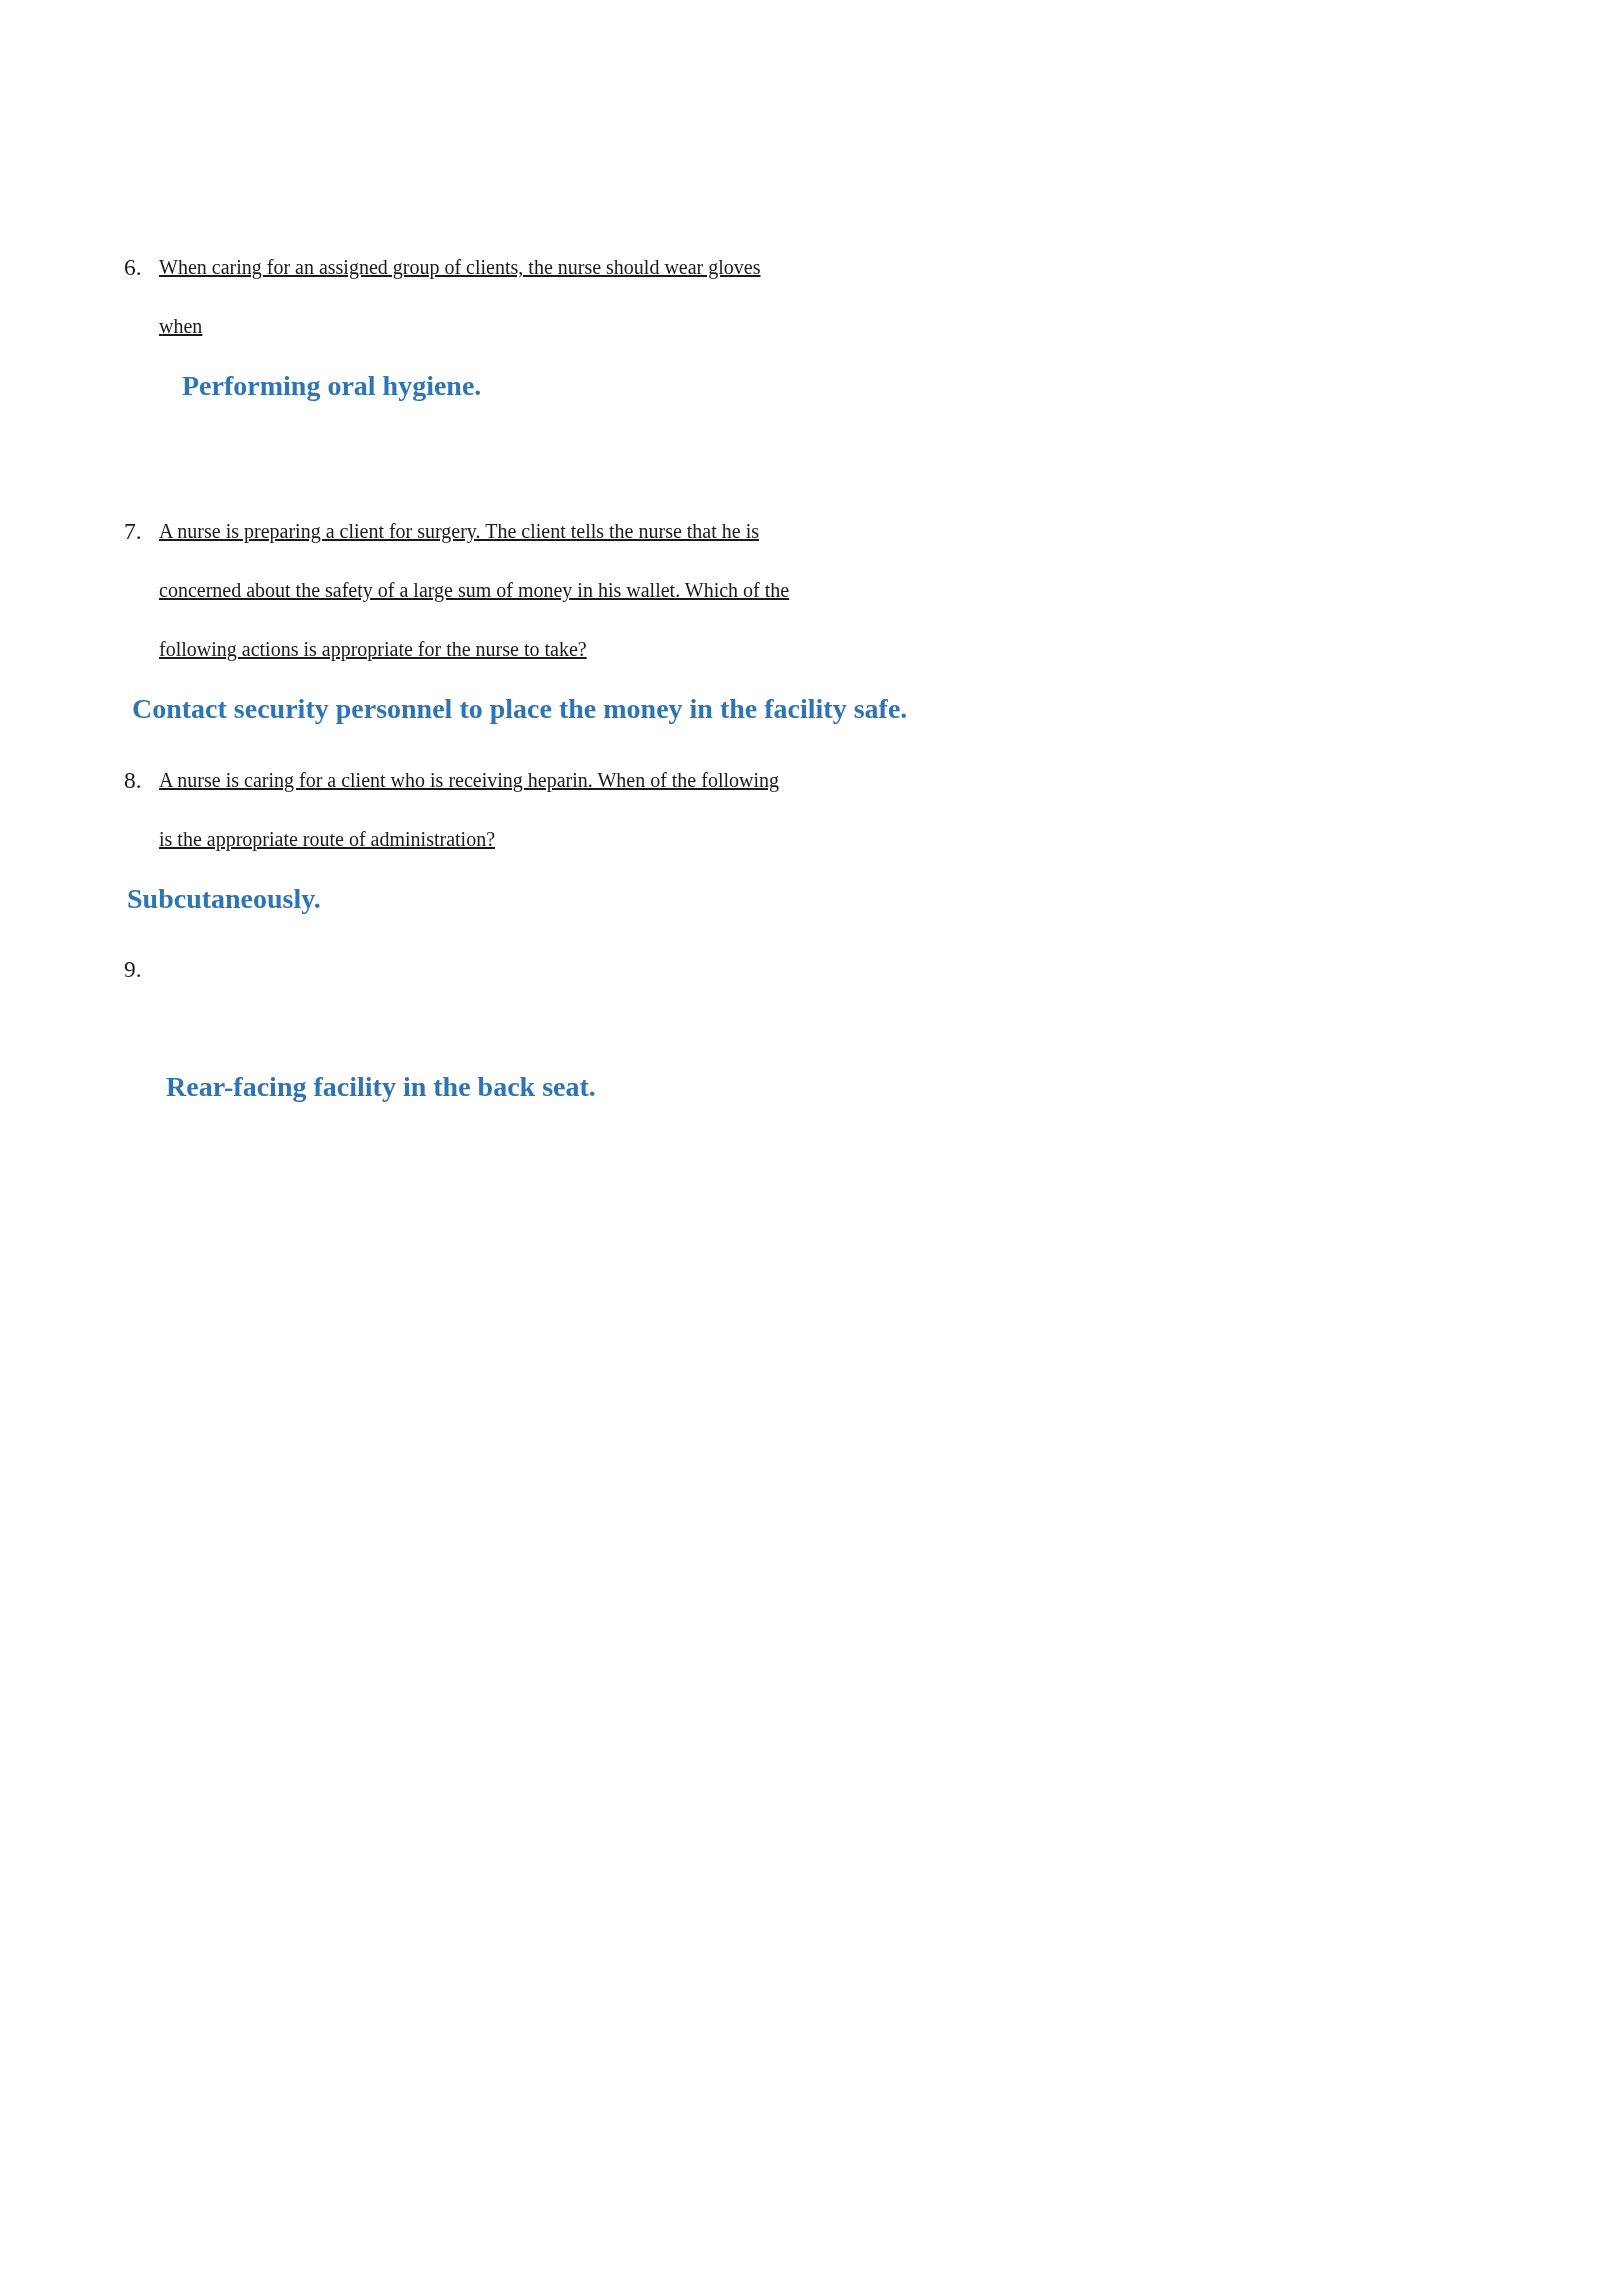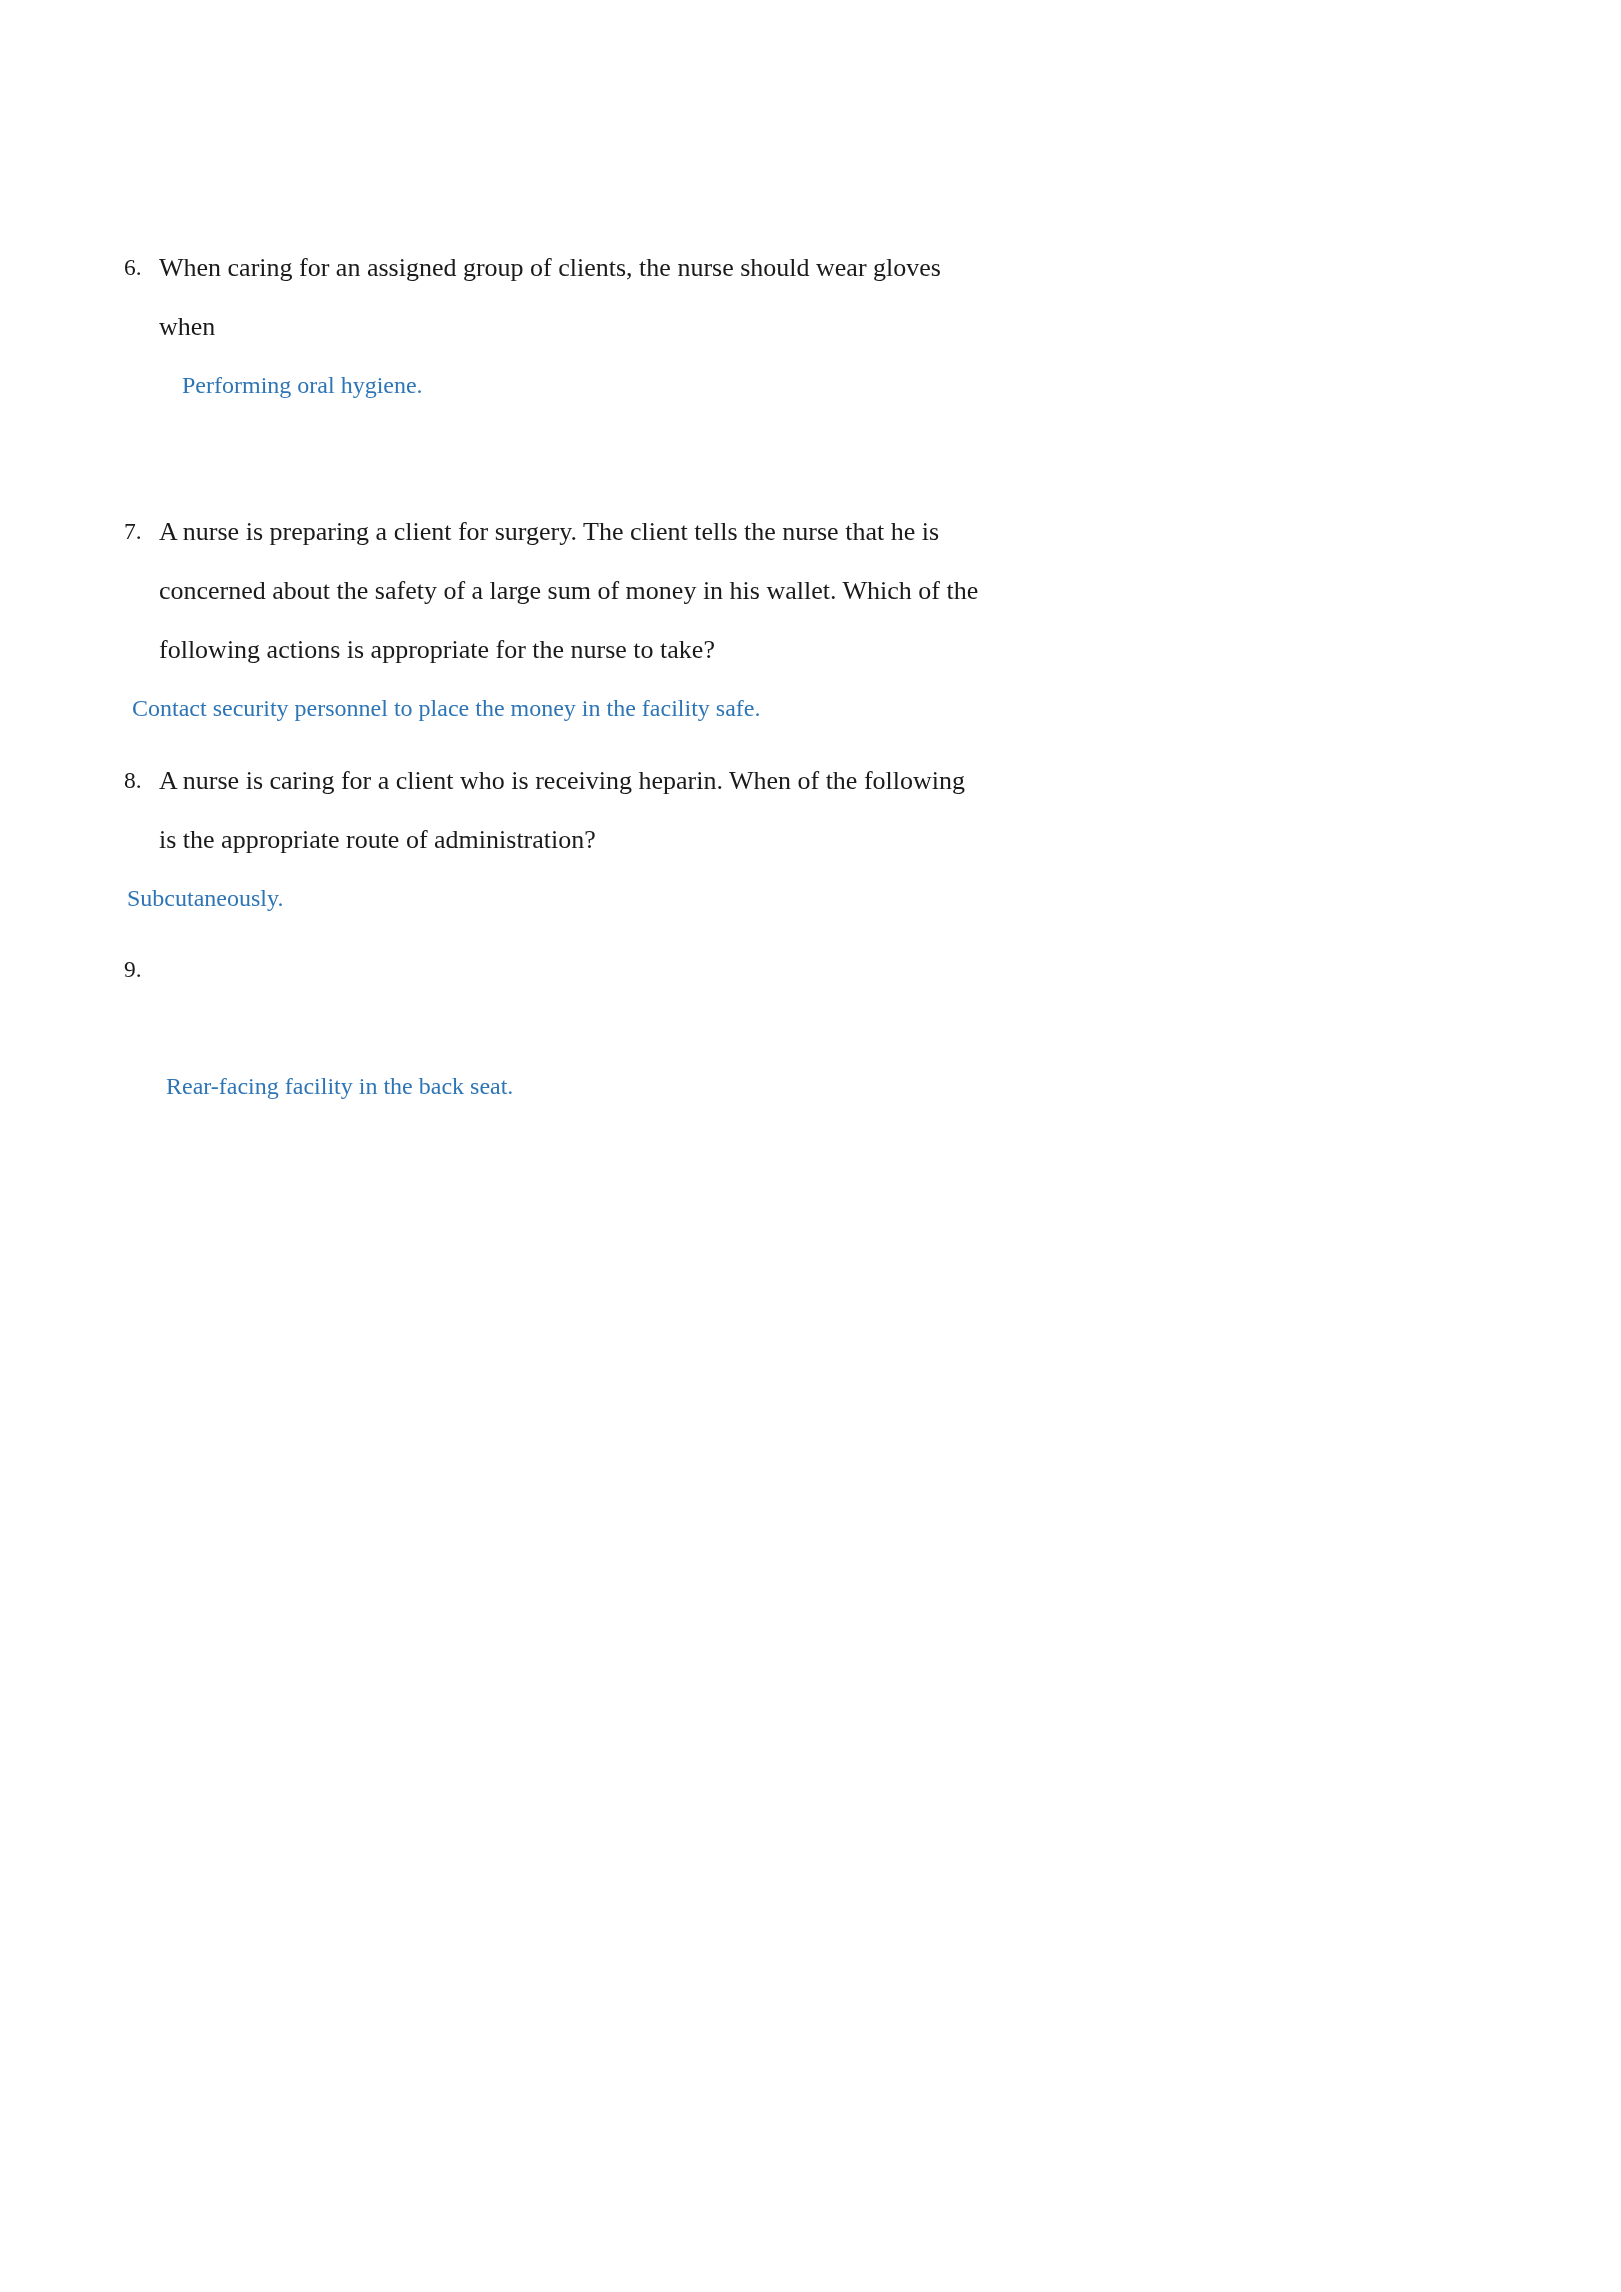--- a/index.html
+++ b/index.html
@@ -25,29 +25,30 @@
   .question {
     display: flex;
     align-items: flex-start;
   }
   .qnum {
     flex: 0 0 35px;
     font-size: 23.5px;
     line-height: 59px;
   }
   .qtext {
-    font-size: 26px;
+    font-size: 20px;
     line-height: 59px;
     white-space: pre-line;
     width: 1078px;
+    text-decoration: underline;
   }
   .answer {
-    font-size: 24px;
+    font-size: 28px;
     line-height: 59px;
-    font-weight: normal;
+    font-weight: bold;
     color: #2e75b6;
     white-space: pre-line;
   }
   
   .answer-q6 { margin-left: 58px; margin-bottom: 87px; }
   .answer-q7 { margin-left: 8px; margin-bottom: 12.7px; }
   .answer-q8 { margin-left: 3px; margin-bottom: 12.7px; }
   .answer-q9 { margin-left: 42px; margin-top: 58px; }
 </style>
 </head>

